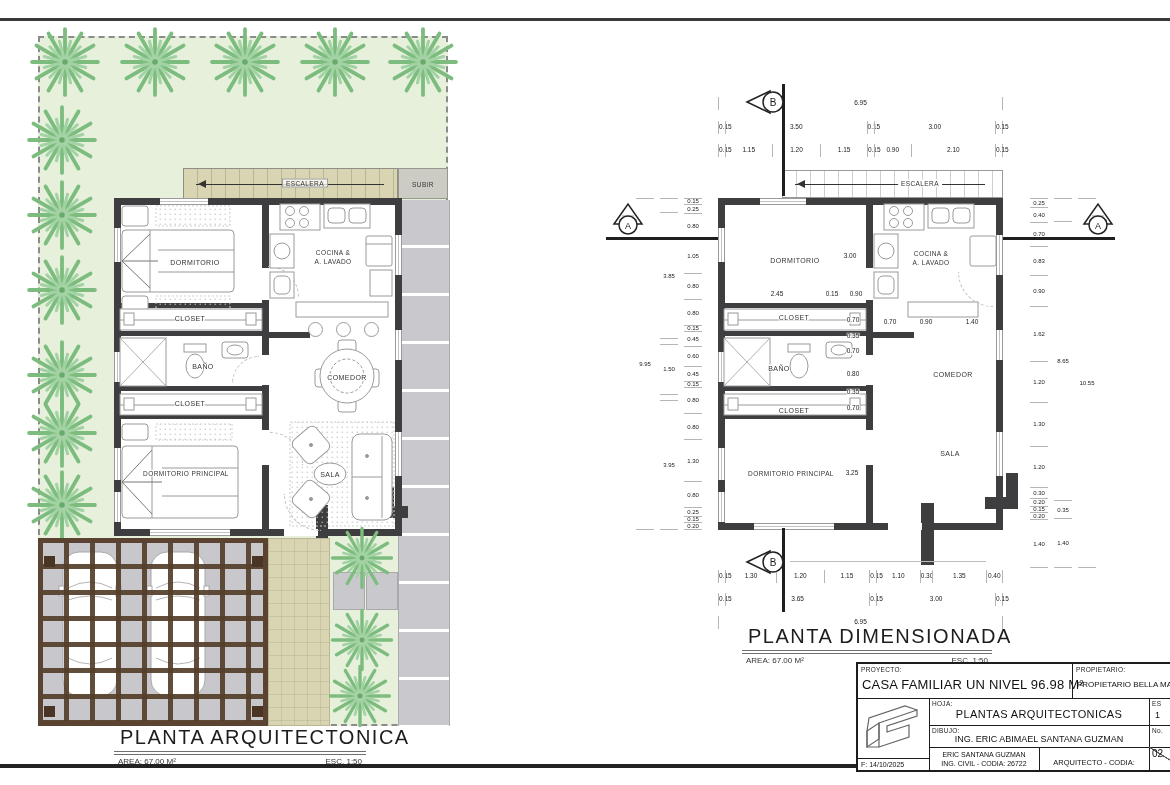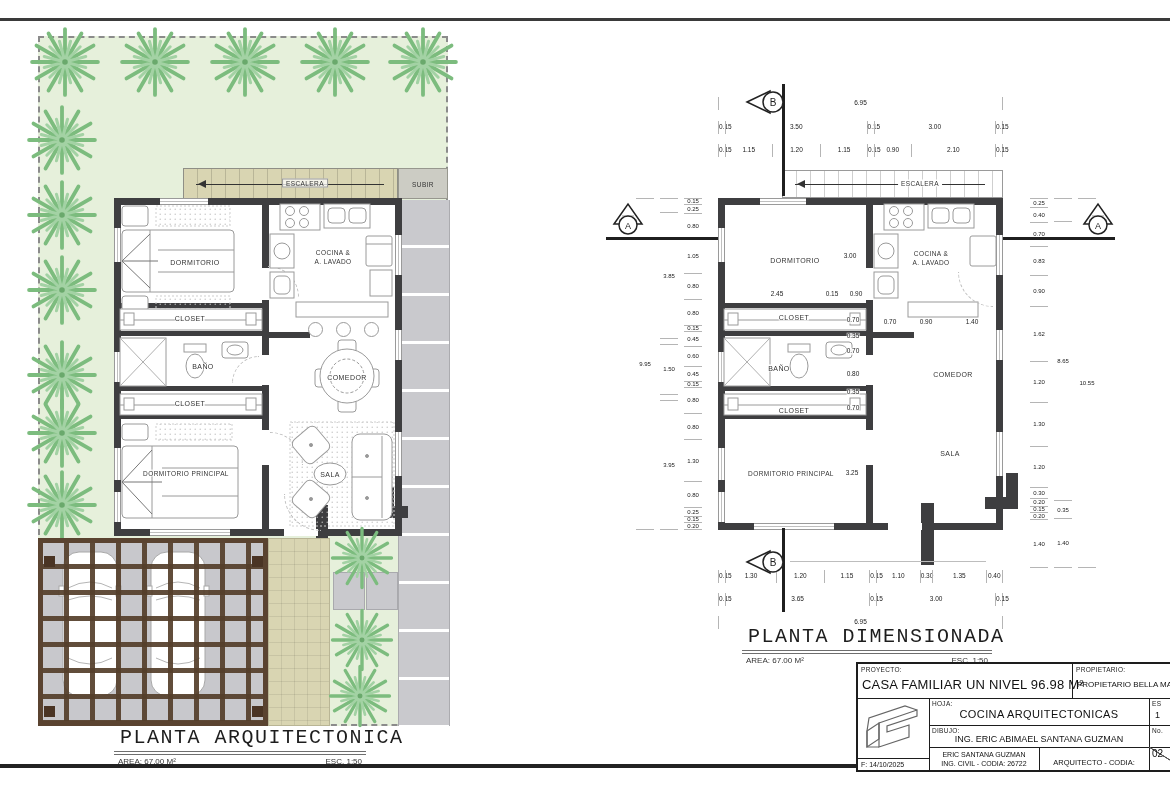--- a/index.html
+++ b/index.html
@@ -13,21 +13,21 @@
   .dimchip{position:absolute;transform:translate(-50%,-50%);font-size:6.5px;color:#222;white-space:nowrap;background:rgba(255,255,255,.8);line-height:1;}
   .dim-row{position:absolute;display:flex;font-size:6.5px;color:#222;height:13px;}
   .dim-row span{flex-basis:0;text-align:center;border-left:1px solid #b5b5b5;line-height:12px;white-space:nowrap;overflow:visible;min-width:0;}
   .dim-row span:last-child{border-right:1px solid #b5b5b5;}
   .dim-col{position:absolute;display:flex;flex-direction:column;font-size:6px;color:#222;width:18px;}
   .dim-col span{flex-basis:0;border-top:1px solid #b5b5b5;display:flex;align-items:center;justify-content:center;line-height:1;overflow:visible;min-height:0;white-space:nowrap;}
   .dim-col span:last-child{border-bottom:1px solid #b5b5b5;}
   .arc{position:absolute;border:1px dashed #bdbdbd;}
   .stair-arrow{position:absolute;height:1px;background:#333;}
   .stair-arrow::before{content:'';position:absolute;left:-2px;top:-4px;border:4px solid transparent;border-right:8px solid #333;}
-  .ptitle{font-size:20px;letter-spacing:1.5px;color:#1d1d1d;text-align:center;border-bottom:4px double #6e6e6e;padding:0 6px 2px 6px;white-space:nowrap;font-family:Liberation Mono, monospace;}
+  .ptitle{font-size:20px;letter-spacing:1.5px;color:#1d1d1d;text-align:center;border-bottom:4px double #6e6e6e;padding:0 6px 2px 6px;white-space:nowrap;}
   .psub{display:flex;justify-content:space-between;font-size:8px;color:#333;padding:2px 4px 0 4px;}
   .tb-label{position:absolute;font-size:6.5px;color:#222;left:3px;top:2px;letter-spacing:.3px;}
   .stone{position:absolute;background:#c9c9cd;border:1px solid #a9a9ad;}
   .stool{position:absolute;width:13px;height:13px;border:1px solid #9a9a9a;border-radius:50%;background:#fff;}
 </style>
 </head>
 <body>
 
 <div class="sheet">
 
@@ -528,21 +528,21 @@
           <path d="M16,22 L54,9 L54,15 L24,25 L24,31 L46,24 L46,36 L16,46 Z"></path>
           <path d="M4,30 L4,46 L16,46"></path>
           <path d="M54,9 L42,5 L6,17 L4,30"></path>
         </g>
       </svg>
       <div style="position:absolute;left:0;bottom:0;width:100%;border-top:1.5px solid #1d1d1d;font-size:7px;color:#111;padding:2px 0 2px 3px;box-sizing:border-box;">F: 14/10/2025</div>
     </div>
 
     <div class="abs" style="left:929px;top:698px;width:220px;height:27px;border-bottom:1.5px solid #1d1d1d;border-right:1.5px solid #1d1d1d;">
       <span class="tb-label">HOJA:</span>
-      <div style="position:absolute;left:0;top:10px;width:100%;text-align:center;font-size:11px;color:#111;letter-spacing:.4px;">COCINA ARQUITECTONICAS</div>
+      <div style="position:absolute;left:0;top:10px;width:100%;text-align:center;font-size:11px;color:#111;letter-spacing:.4px;">PLANTAS ARQUITECTONICAS</div>
     </div>
 
     <div class="abs" style="left:929px;top:725px;width:220px;height:22px;border-bottom:1.5px solid #1d1d1d;border-right:1.5px solid #1d1d1d;">
       <span class="tb-label">DIBUJO:</span>
       <div style="position:absolute;left:0;top:9px;width:100%;text-align:center;font-size:9px;color:#111;">ING. ERIC ABIMAEL SANTANA GUZMAN</div>
     </div>
 
     <div class="abs" style="left:929px;top:747px;width:110px;height:23px;border-right:1.5px solid #1d1d1d;">
       <div style="position:absolute;left:0;top:3px;width:100%;text-align:center;font-size:7px;color:#111;line-height:1.35;">
         <div>ERIC SANTANA GUZMAN</div>

